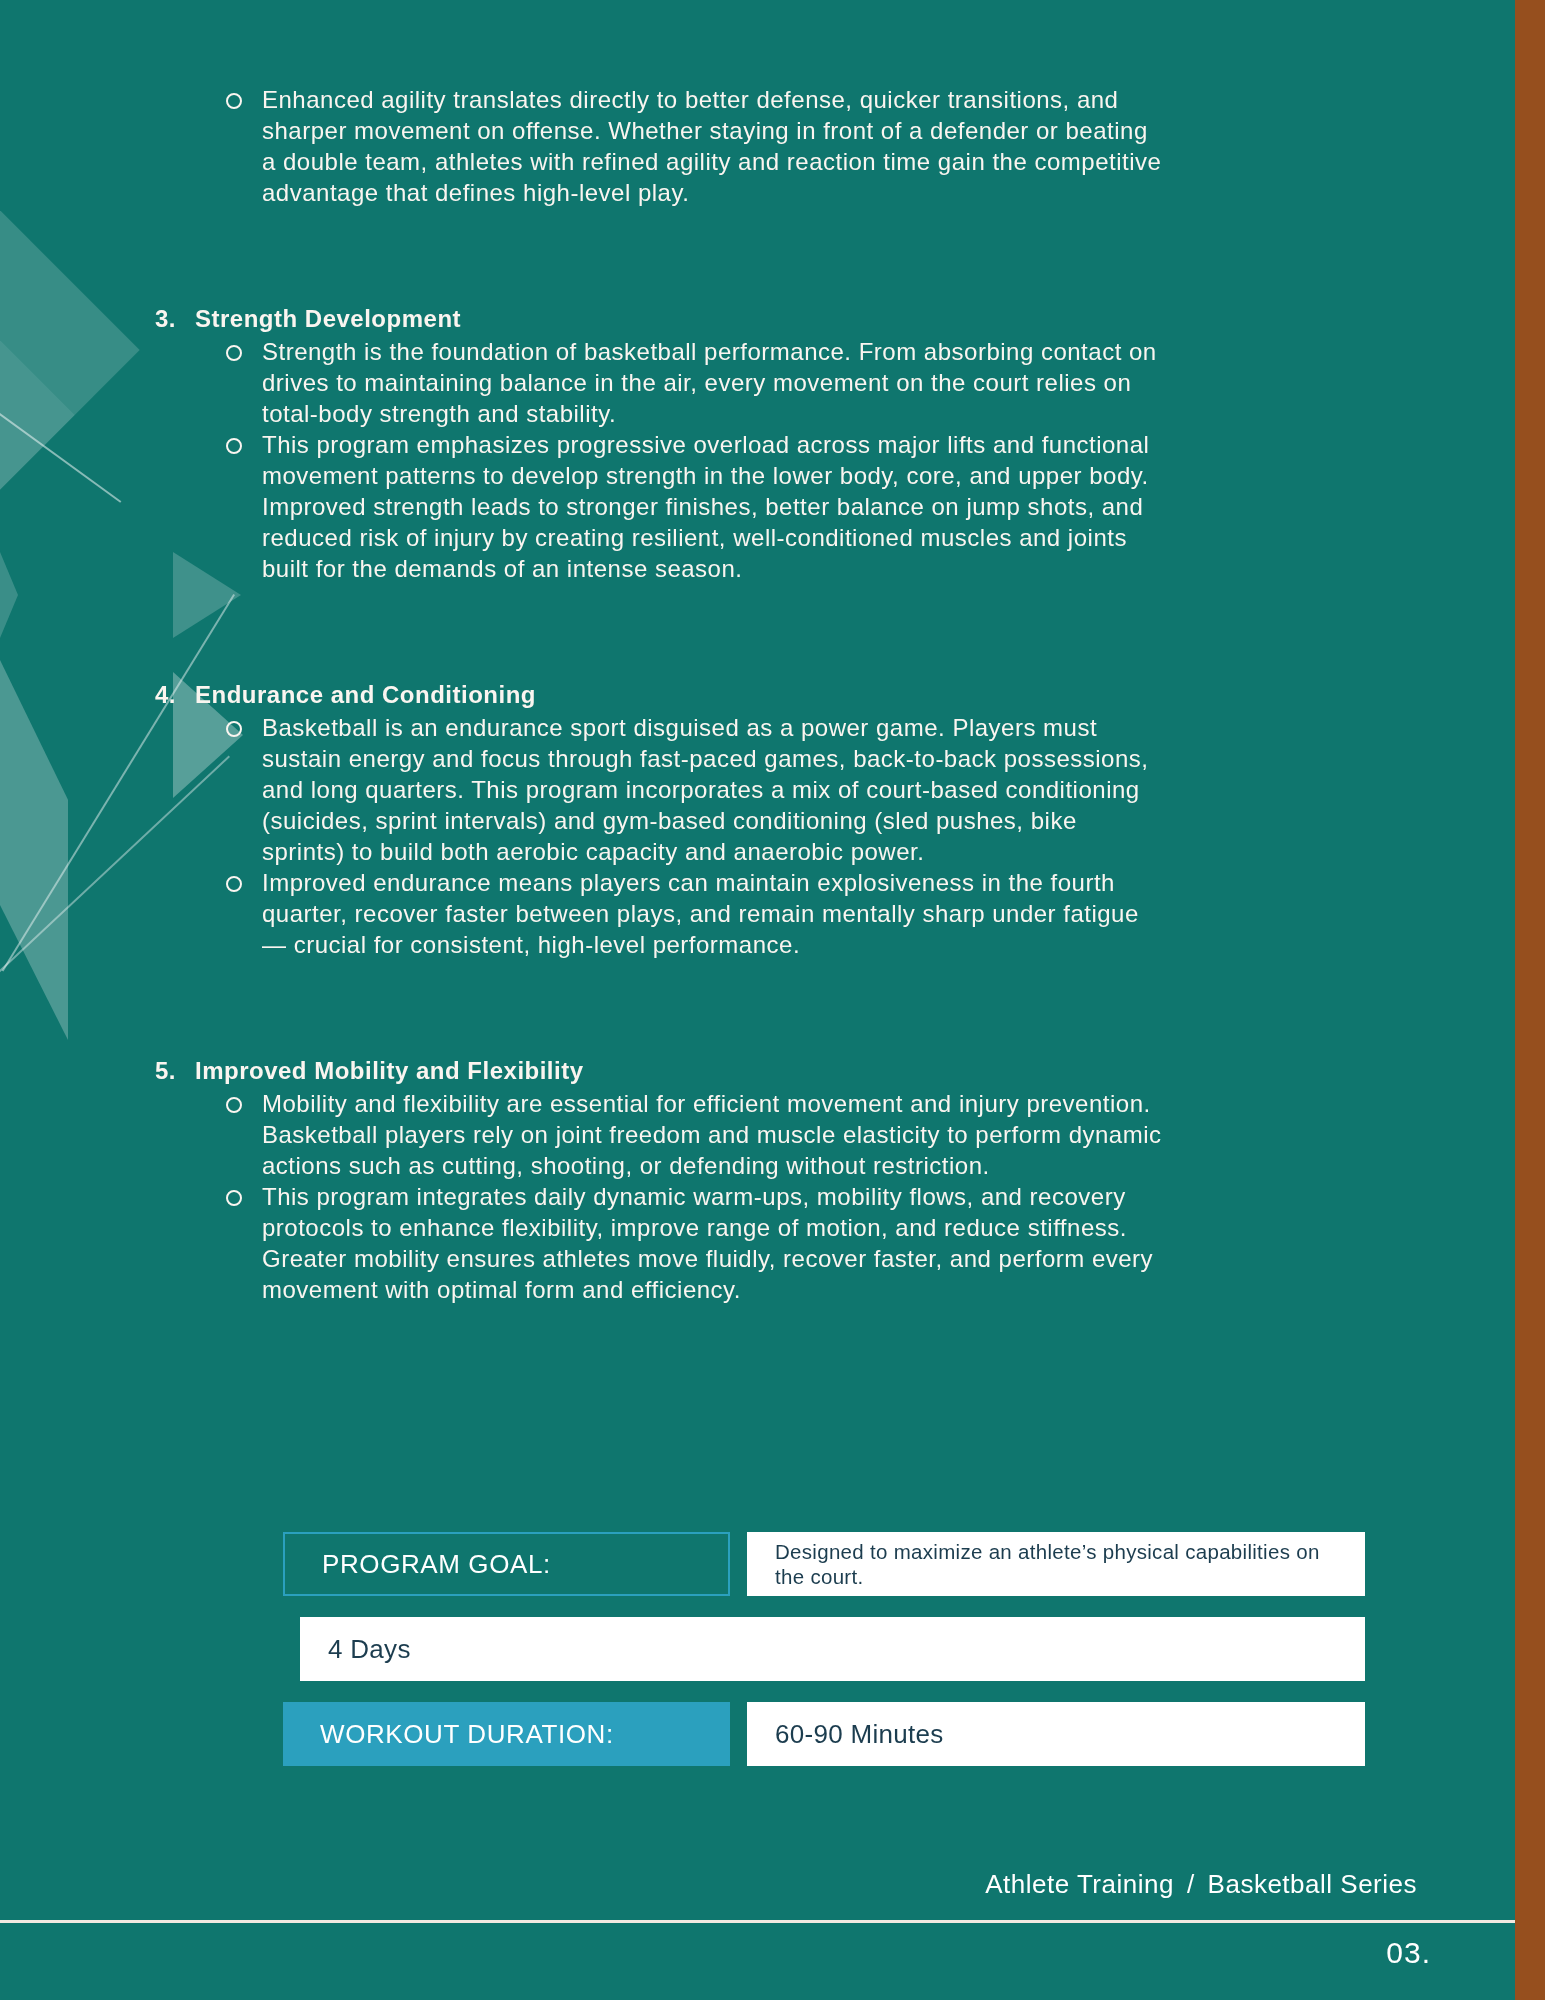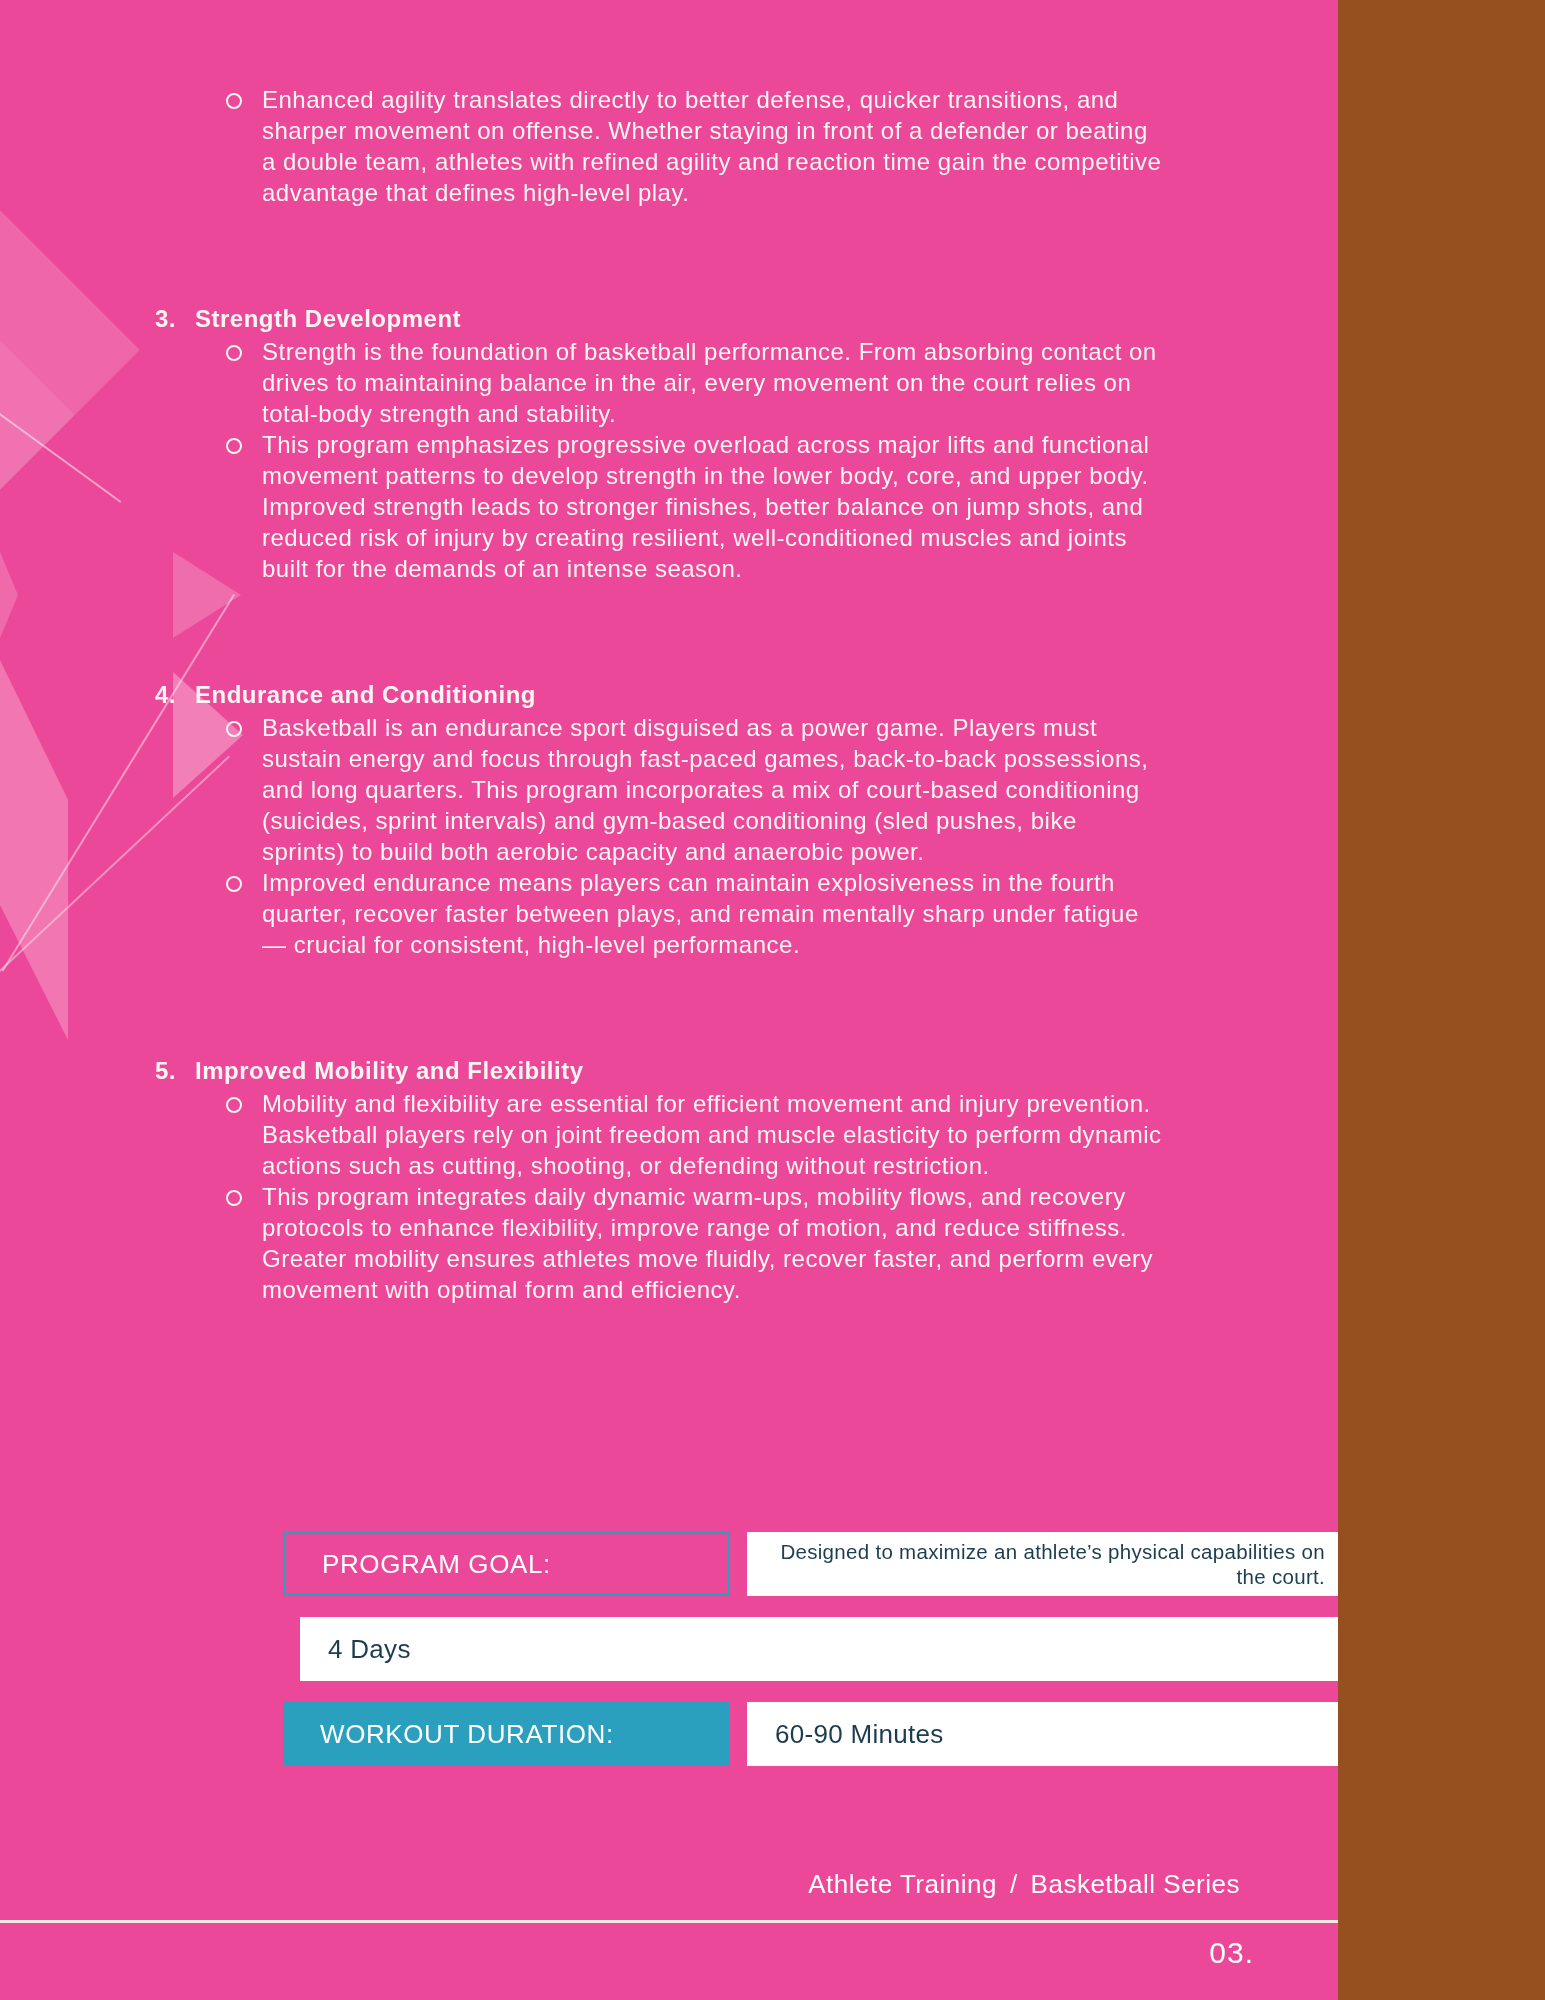--- a/index.html
+++ b/index.html
@@ -1,18 +1,18 @@
 <!DOCTYPE html>
 <html><head>
 <meta charset="utf-8">
 <style>
   html,body{margin:0;padding:0;background:#964F1E;}
   #page{
-    position:relative;width:1338px;height:2000px;overflow:hidden;
-    background:#ec4899;
+    position:relative;width:1515px;height:2000px;overflow:hidden;
+    background:#0f766e;
     font-family:"Liberation Sans",sans-serif;
     -webkit-font-smoothing:antialiased;
   }
   
   .decor{position:absolute;pointer-events:none;}
   .diamond1{left:-150px;top:230px;width:240px;height:240px;background:rgba(255,255,255,.17);transform:rotate(45deg);}
   .diamond2{left:-215px;top:295px;width:240px;height:240px;background:rgba(255,255,255,.08);transform:rotate(45deg);}
   .tri{clip-path:polygon(0 0,100% 50%,0 100%);background:rgba(255,255,255,.22);}
   .tri1{left:173px;top:552px;width:68px;height:86px;background:rgba(255,255,255,.20);}
   .tri2{left:173px;top:672px;width:70px;height:126px;background:rgba(255,255,255,.30);}
@@ -41,21 +41,21 @@
     width:447px;box-sizing:border-box;display:flex;align-items:center;
     padding-left:37px;color:#FFFFFF;font-size:26px;letter-spacing:.6px;
   }
   .info-label.outlined{border:2px solid #2BA0BE;background:transparent;}
   .info-label.filled{background:#2BA0BE;}
   .info-value{
     flex:1;margin-left:17px;background:#FFFFFF;box-sizing:border-box;
     display:flex;align-items:center;padding-left:28px;
     color:#1C3D4F;font-size:26px;letter-spacing:.3px;
   }
-  .info-row.first .info-value{font-size:20.5px;line-height:25px;padding-right:40px;text-align:right;}
+  .info-row.first .info-value{font-size:20.5px;line-height:25px;padding-right:40px;}
   
   .series{position:absolute;top:1869px;right:98px;color:#FFFFFF;font-size:26px;letter-spacing:.5px;display:flex;}
   .series .slash{margin:0 13px;font-weight:300;}
   .rule{position:absolute;top:1920px;left:0;width:1545px;height:3px;background:#F2E9E1;}
   .pagenum{position:absolute;top:1936px;right:84px;color:#FFFFFF;font-size:30px;letter-spacing:1px;}
 </style>
 </head>
 <body>
 
 <div id="page">

